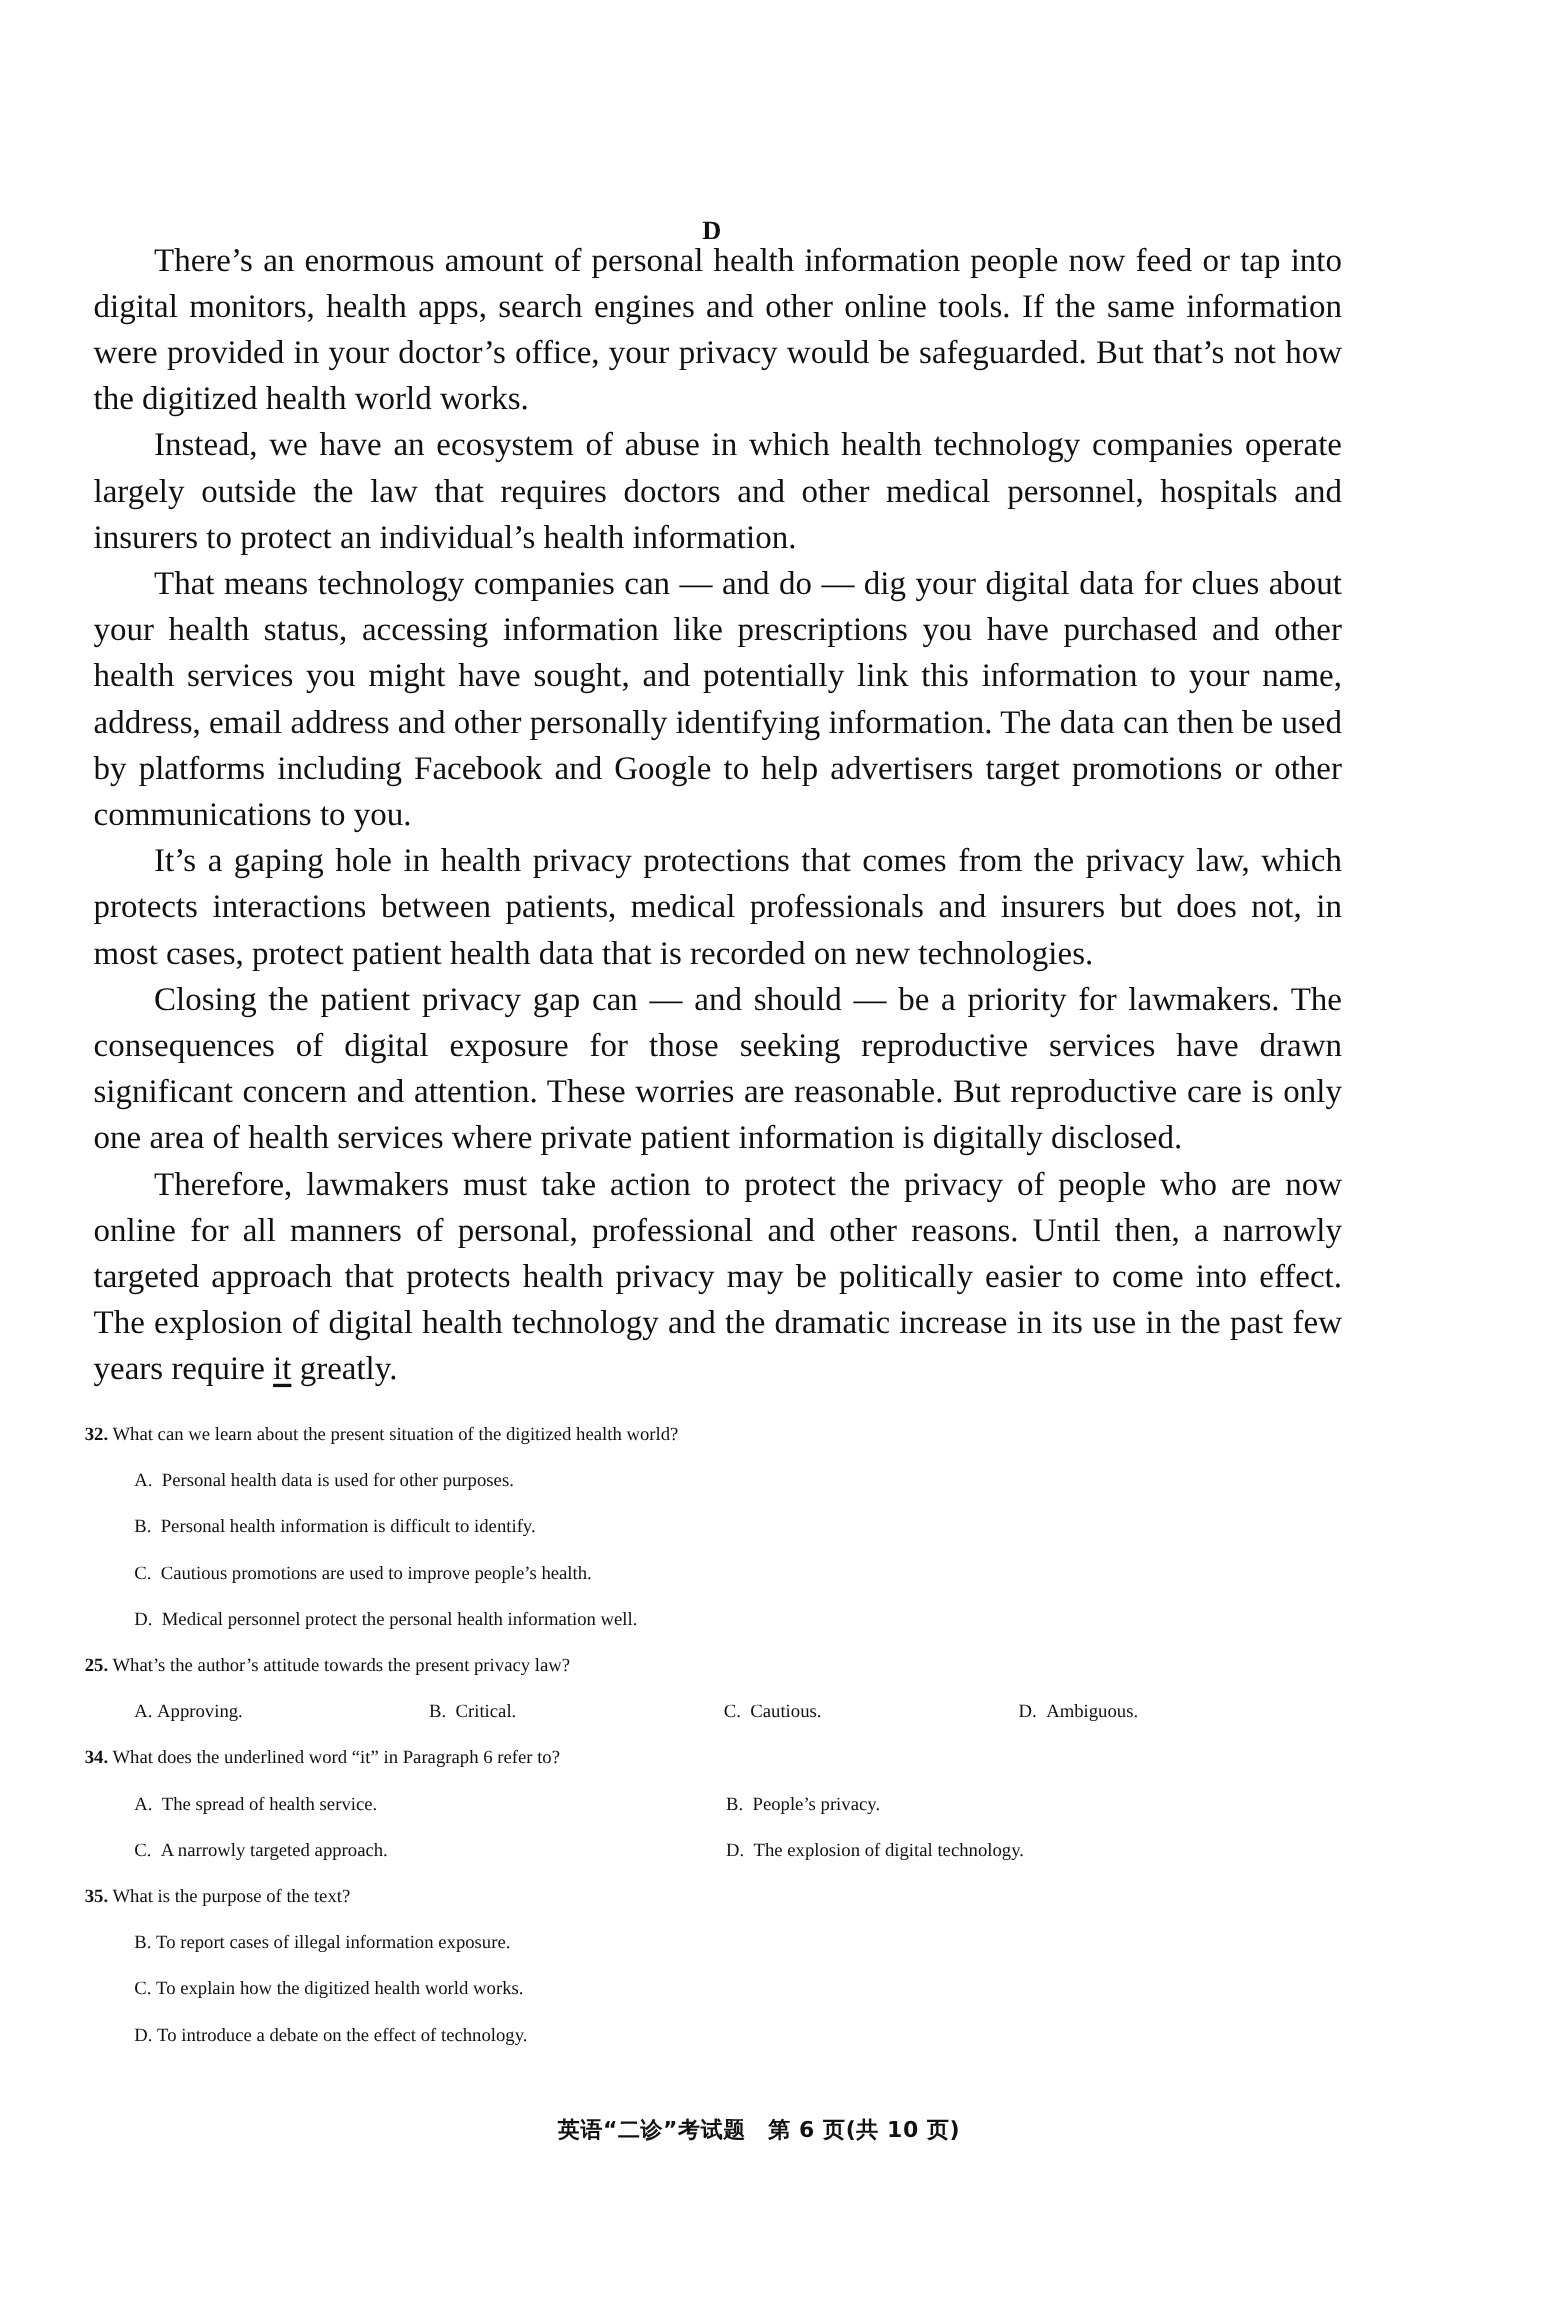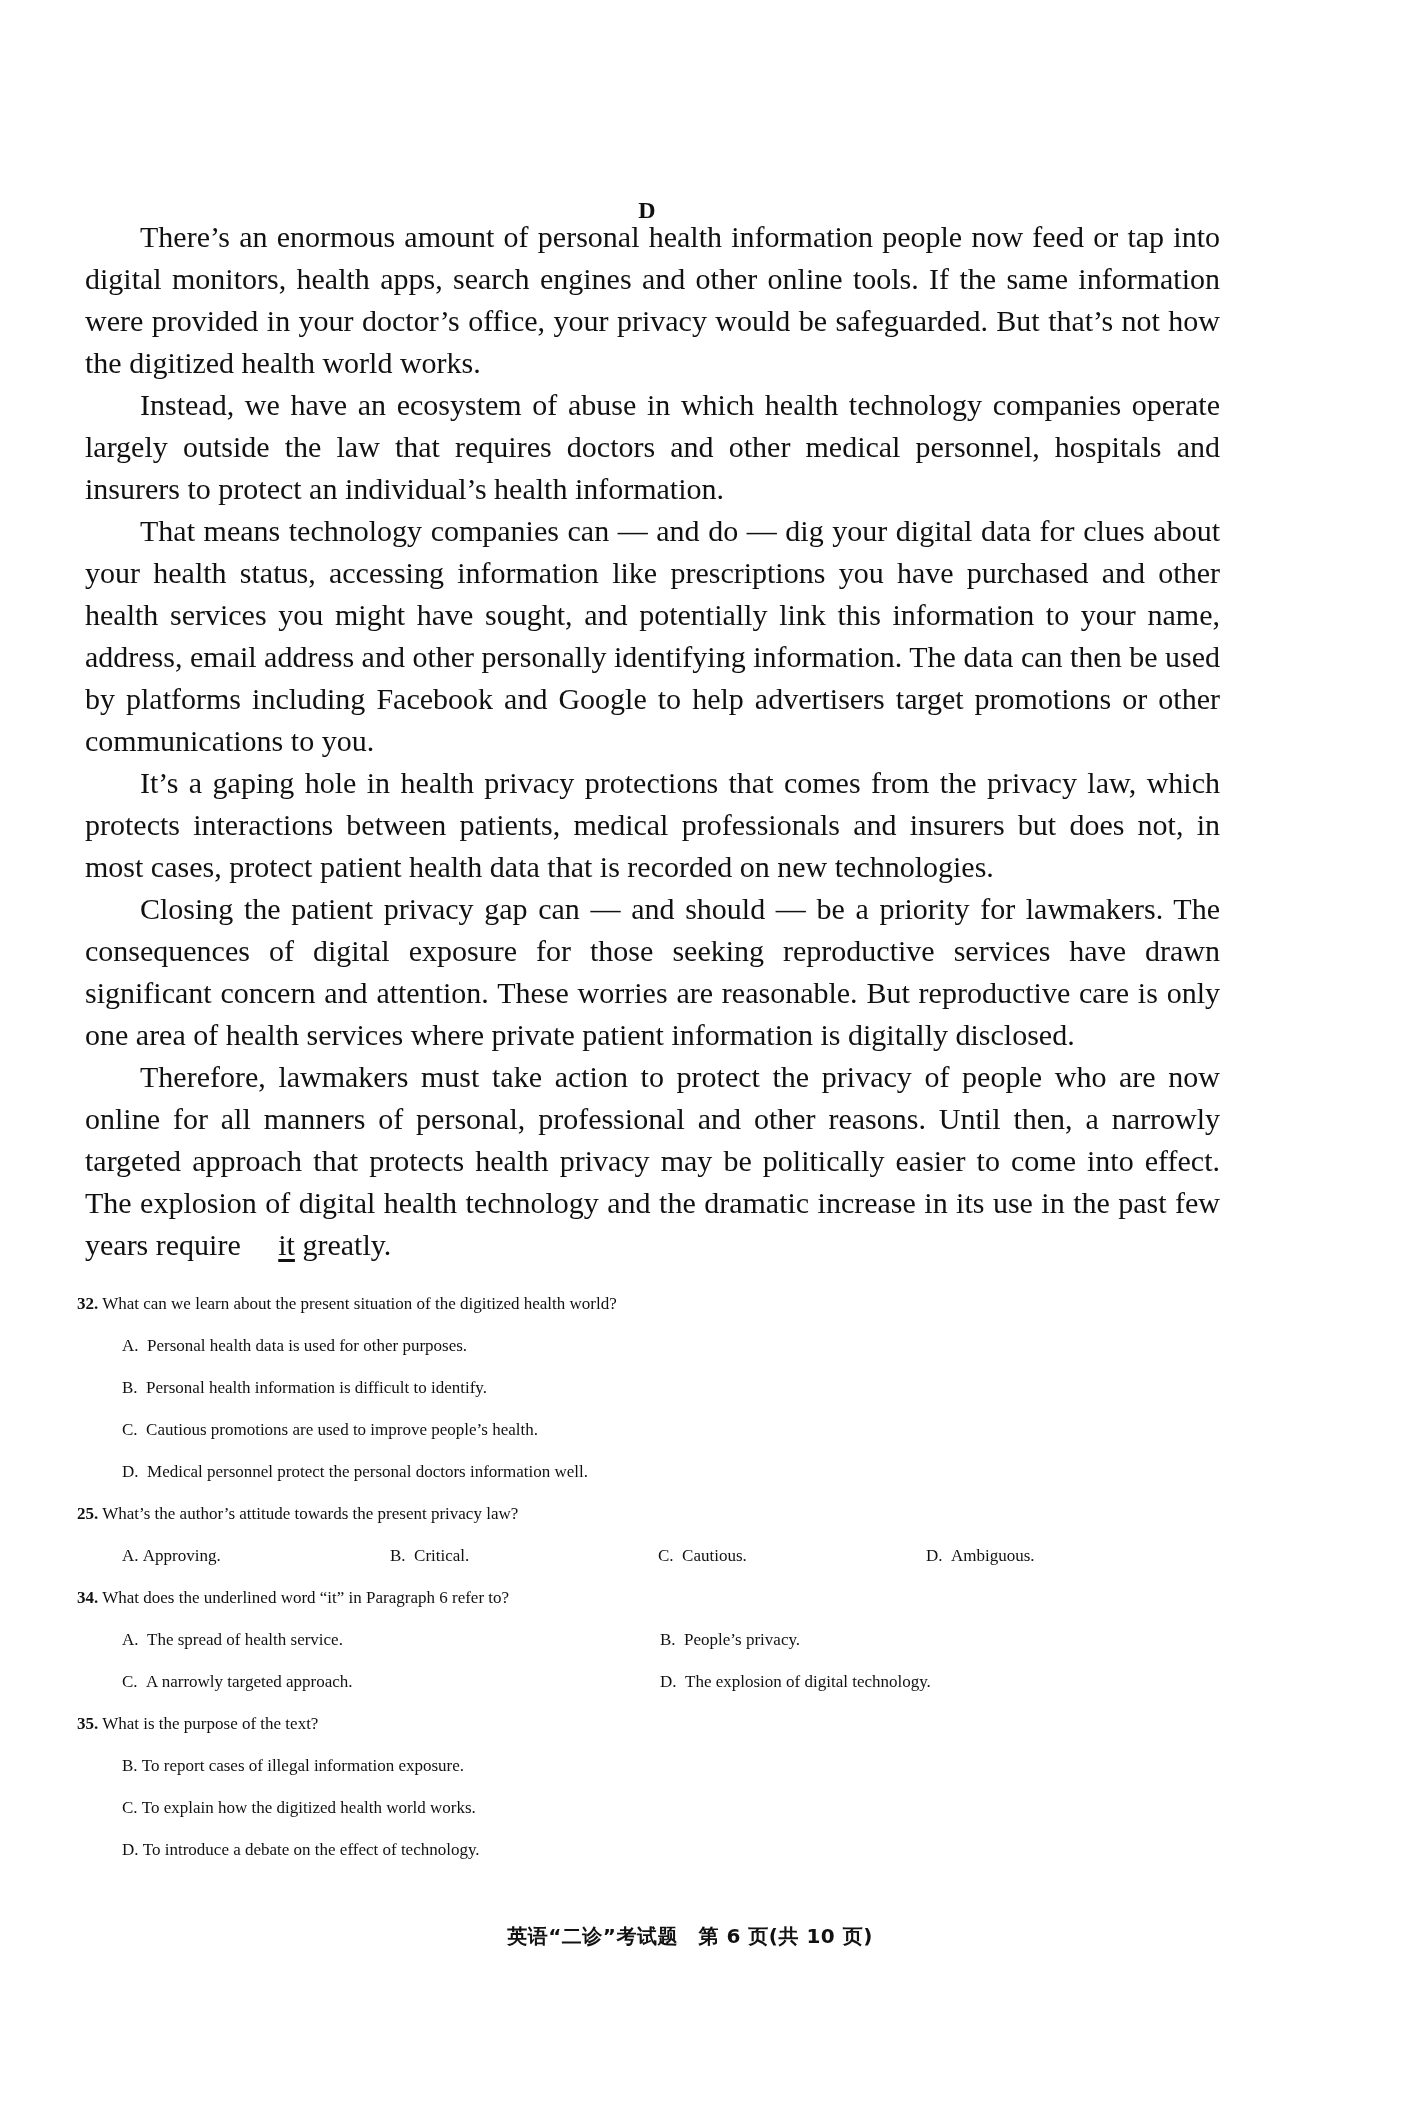--- a/index.html
+++ b/index.html
@@ -3,21 +3,21 @@
 <meta charset="utf-8">
 <style>
   html, body { margin: 0; padding: 0; background: #ffffff; }
   body { width: 1419px; height: 2105px; position: relative; overflow: hidden; color: #111111;
          font-family: "Liberation Serif", "DejaVu Serif", serif; }
   .page { position: absolute; left: 0; top: 0; width: 1419px; height: 2105px; }
   .section-letter { position: absolute; left: 0; top: 196px; width: 1294px; text-align: center;
                     font-weight: bold; font-size: 24px; line-height: 28px; }
   .passage { position: absolute; left: 85px; top: 216px; width: 1135px; font-size: 30px; line-height: 42px; }
   .passage p { margin: 0; text-align: justify; text-indent: 55px; }
-  .u { text-decoration: underline; text-underline-offset: 4px; margin-left: 30px; }
+  .u { text-decoration: underline; text-underline-offset: 4px; }
   .qblock { position: absolute; left: 77px; top: 1283px; width: 1200px; font-size: 17px; line-height: 42px; }
   .q { display: block; white-space: nowrap; }
   .q .num { font-weight: bold; }
   .opt { display: block; padding-left: 45px; white-space: nowrap; }
   .opt .lbl { display: inline-block; }
   .row { display: flex; padding-left: 45px; white-space: nowrap; }
   .row .cell { display: inline-block; }
   .row4 .cell { width: 268px; }
   .row2 .cell { width: 538px; }
   .footer { position: absolute; left: 0; top: 1922px; width: 1284px; text-align: center;
@@ -39,21 +39,21 @@
     <p>Closing the patient privacy gap can — and should — be a priority for lawmakers. The consequences of digital exposure for those seeking reproductive services have drawn significant concern and attention. These worries are reasonable. But reproductive care is only one area of health services where private patient information is digitally disclosed.</p>
     <p><span>Therefore, lawmakers must take action to protect the privacy of people who are now online for all manners of personal, professional and other reasons. Until then, a narrowly targeted approach that protects health privacy may be politically easier to come into effect. The explosion of digital health technology and the dramatic increase in its use in the past few years require </span><span class="u">it</span><span> greatly.</span></p>
   </div>
 
   <div class="qblock">
 
     <div class="q"><span class="num">32.</span><span> What can we learn about the present situation of the digitized health world?</span></div>
     <div class="opt"><span class="lbl">A.</span>&nbsp;&nbsp;<span>Personal health data is used for other purposes.</span></div>
     <div class="opt"><span class="lbl">B.</span>&nbsp;&nbsp;<span>Personal health information is difficult to identify.</span></div>
     <div class="opt"><span class="lbl">C.</span>&nbsp;&nbsp;<span>Cautious promotions are used to improve people’s health.</span></div>
-    <div class="opt"><span class="lbl">D.</span>&nbsp;&nbsp;<span>Medical personnel protect the personal doctors information well.</span></div>
+    <div class="opt"><span class="lbl">D.</span>&nbsp;&nbsp;<span>Medical personnel protect the personal health information well.</span></div>
 
     <div class="q"><span class="num">25.</span><span> What’s the author’s attitude towards the present privacy law?</span></div>
     <div class="row row4">
       <span class="cell"><span>A.</span>&nbsp;<span>Approving.</span></span>
       <span class="cell"><span>B.</span>&nbsp;&nbsp;<span>Critical.</span></span>
       <span class="cell"><span>C.</span>&nbsp;&nbsp;<span>Cautious.</span></span>
       <span class="cell"><span>D.</span>&nbsp;&nbsp;<span>Ambiguous.</span></span>
     </div>
 
     <div class="q"><span class="num">34.</span><span> What does the underlined word “it” in Paragraph 6 refer to?</span></div>

